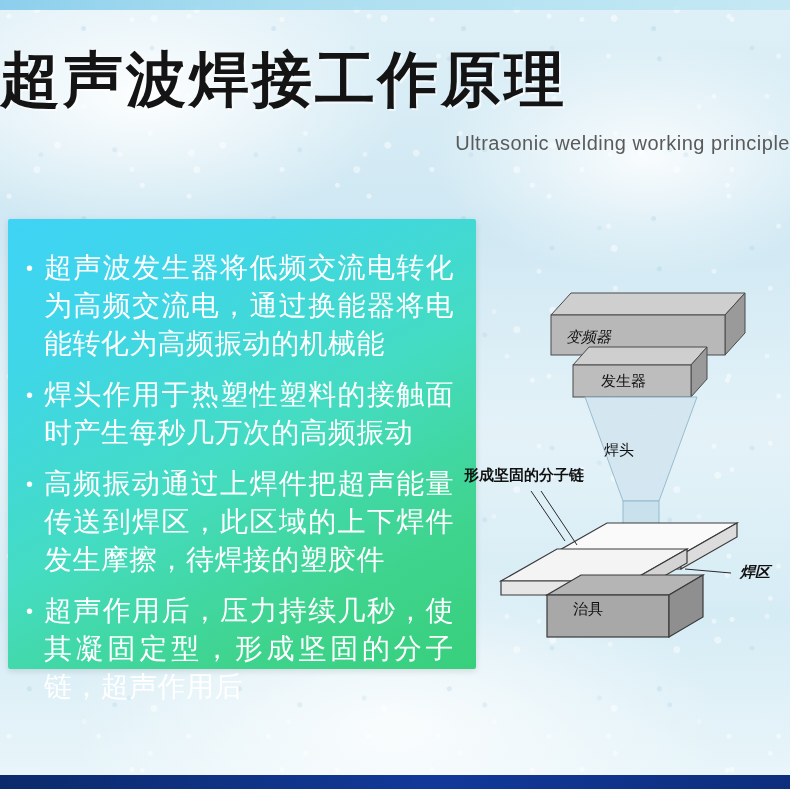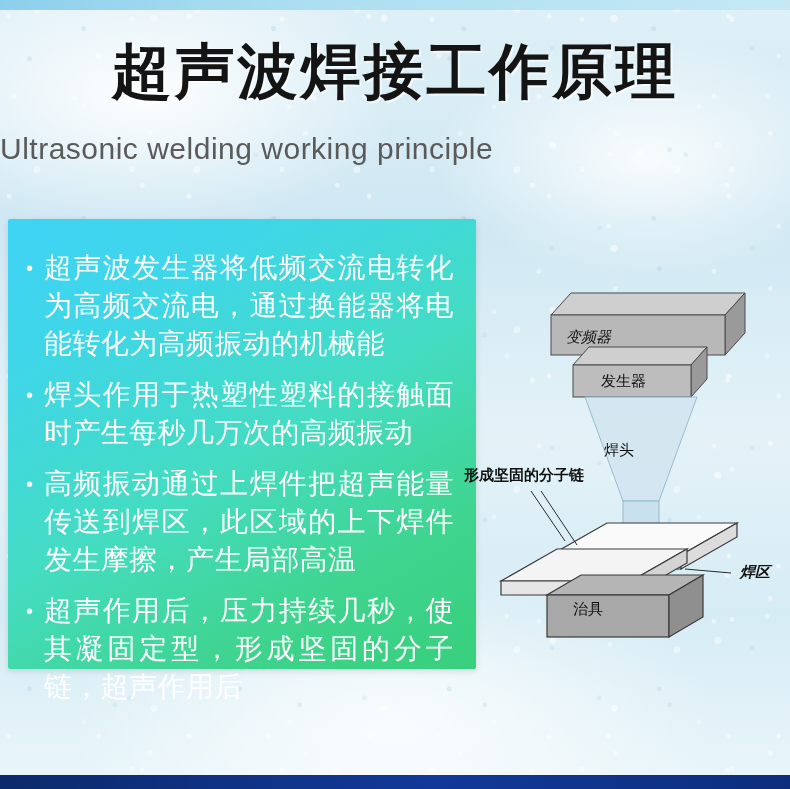--- a/index.html
+++ b/index.html
@@ -66,36 +66,36 @@
   #bottombar {
     position: absolute;
     bottom: 0; left: 0; right: 0;
     height: 14px;
     background: linear-gradient(90deg, #0b2a6b 0%, #12399a 55%, #0d2e7c 100%);
   }
 
   
   .title-zh {
     position: absolute;
-    top: 32px;
+    top: 40px;
     left: 0; right: 0;
-    text-align: center;
+    text-align: left;
     font-family: "DejaVu Serif", "Liberation Serif", serif;
     font-weight: bold;
     font-size: 60px;
     letter-spacing: 3px;
     color: #141414;
     text-shadow: 2px 2px 0 rgba(255,255,255,0.6);
   }
   .title-en {
     position: absolute;
     top: 132px;
     left: 0; right: 0;
-    text-align: left;
-    font-size: 30px;
+    text-align: right;
+    font-size: 20px;
     color: #5a5a5a;
     letter-spacing: 0.5px;
   }
 
   
   #bullet-panel {
     position: absolute;
     left: 8px;
     top: 219px;
     width: 468px;
@@ -159,21 +159,21 @@
     <div class="bullet">
       <span class="bullet-dot">•</span>
       <span class="bullet-text">超声波发生器将低频交流电转化为高频交流电，通过换能器将电能转化为高频振动的机械能</span>
     </div>
     <div class="bullet">
       <span class="bullet-dot">•</span>
       <span class="bullet-text">焊头作用于热塑性塑料的接触面时产生每秒几万次的高频振动</span>
     </div>
     <div class="bullet">
       <span class="bullet-dot">•</span>
-      <span class="bullet-text">高频振动通过上焊件把超声能量传送到焊区，此区域的上下焊件发生摩擦，产生局部高温</span>
+      <span class="bullet-text">高频振动通过上焊件把超声能量传送到焊区，此区域的上下焊件发生摩擦，待焊接的塑胶件</span>
     </div>
     <div class="bullet">
       <span class="bullet-dot">•</span>
       <span class="bullet-text">超声作用后，压力持续几秒，使其凝固定型，形成坚固的分子链，超声作用后</span>
     </div>
   </div>
 
   <div id="illustration">
     <svg width="335" height="400" viewBox="0 0 335 400">
 

